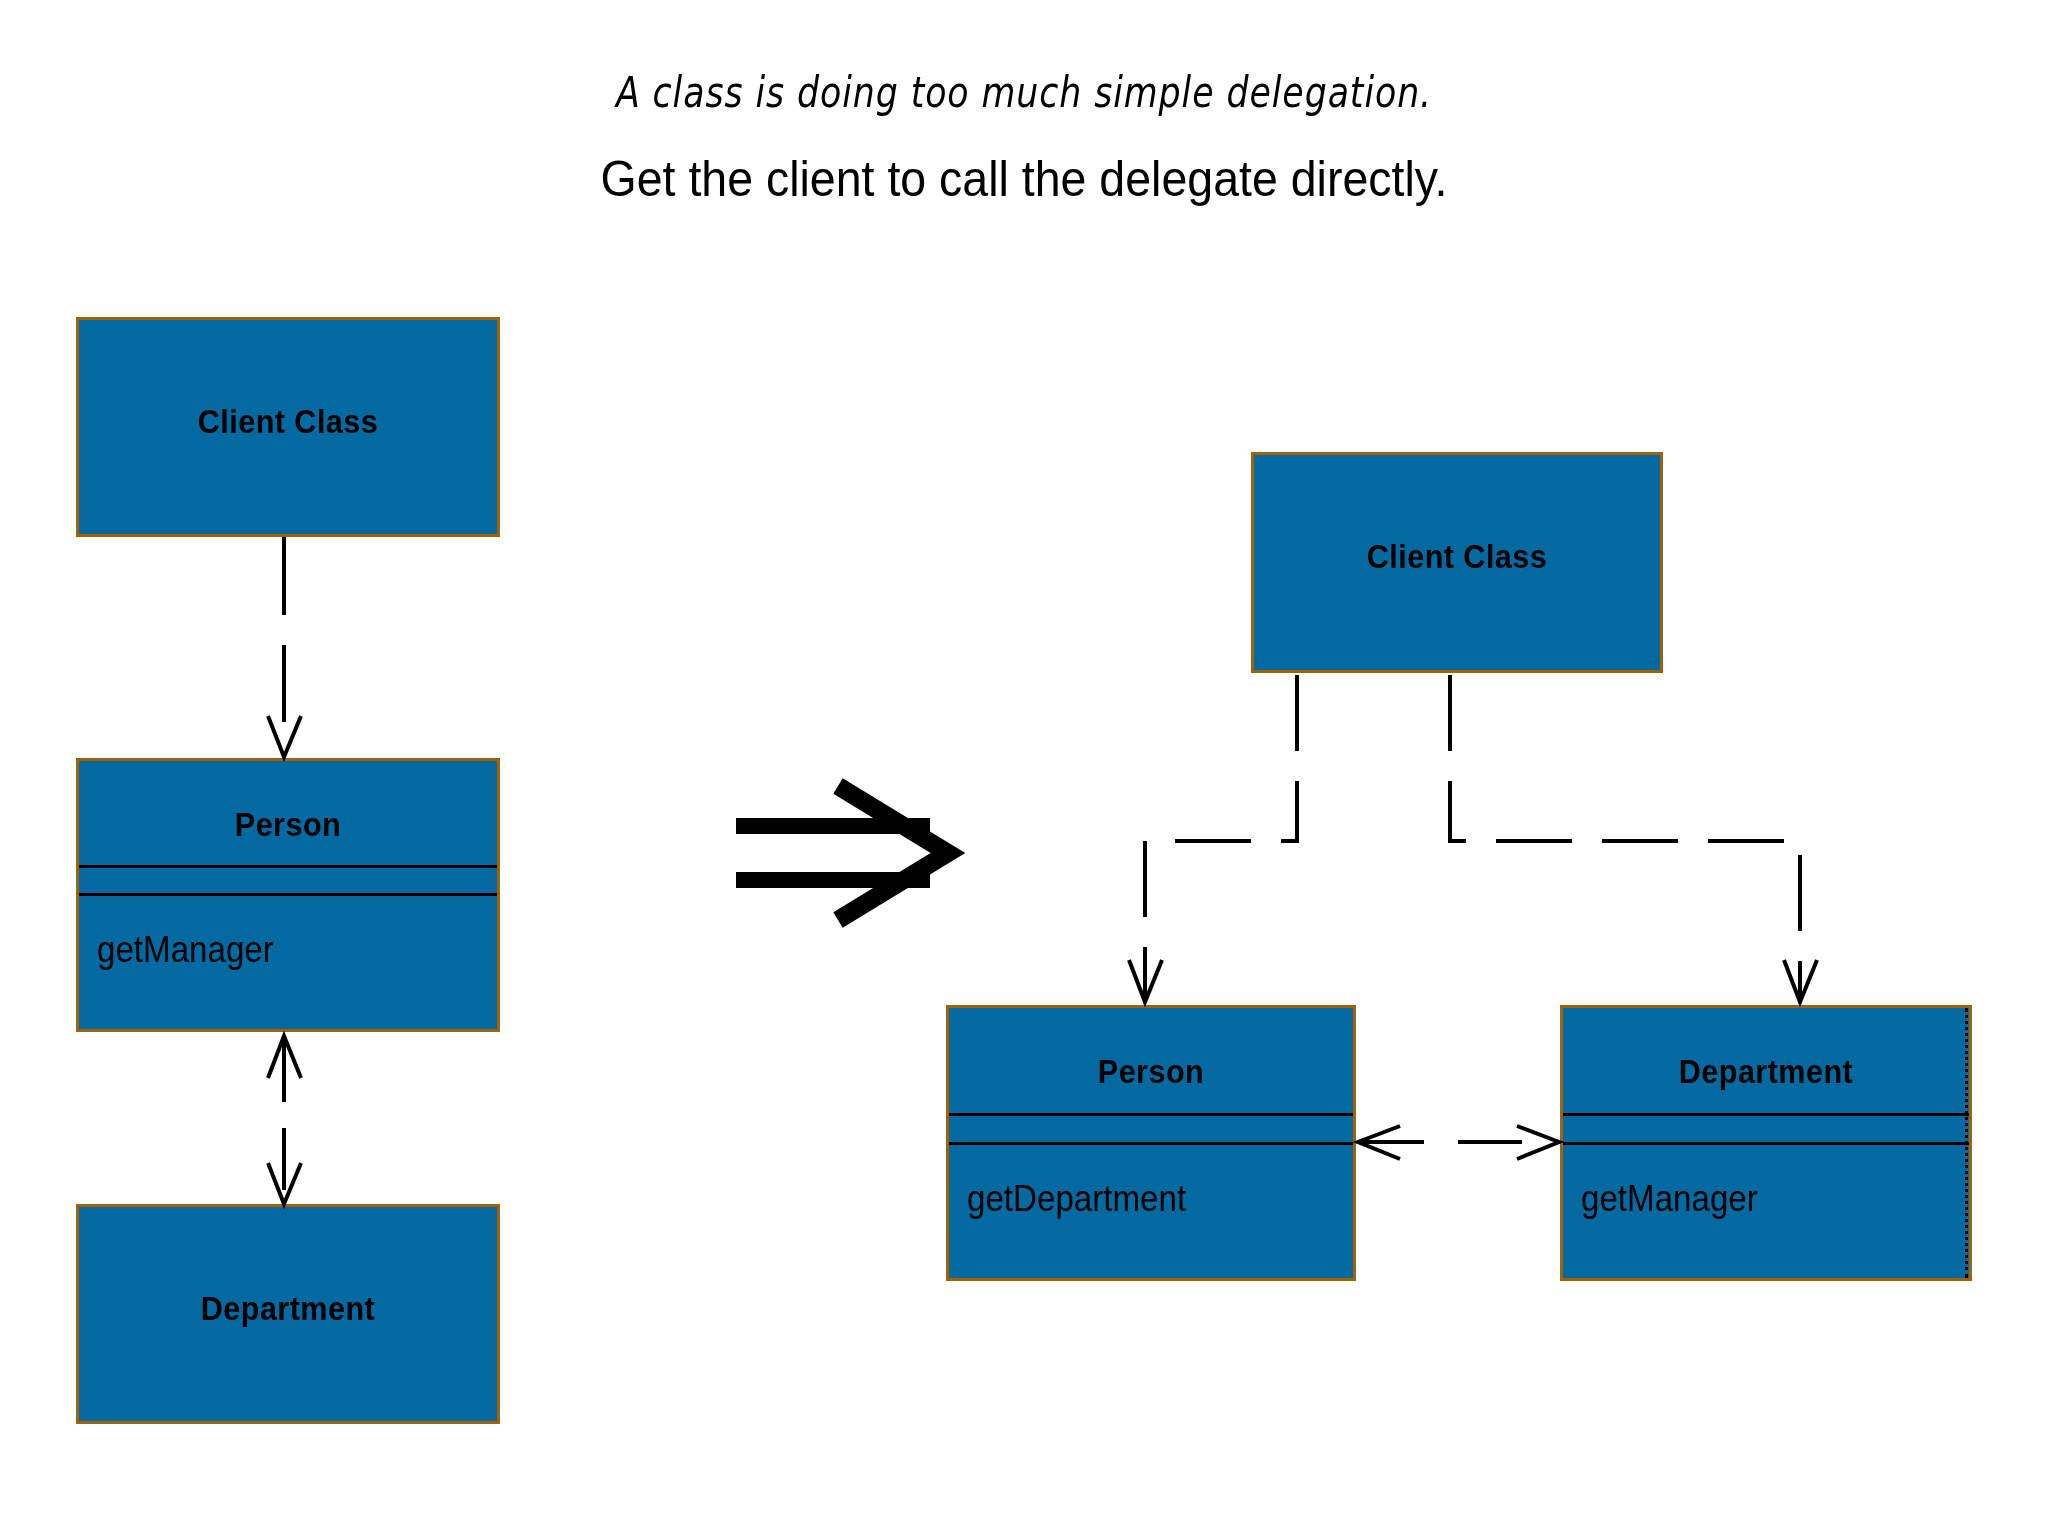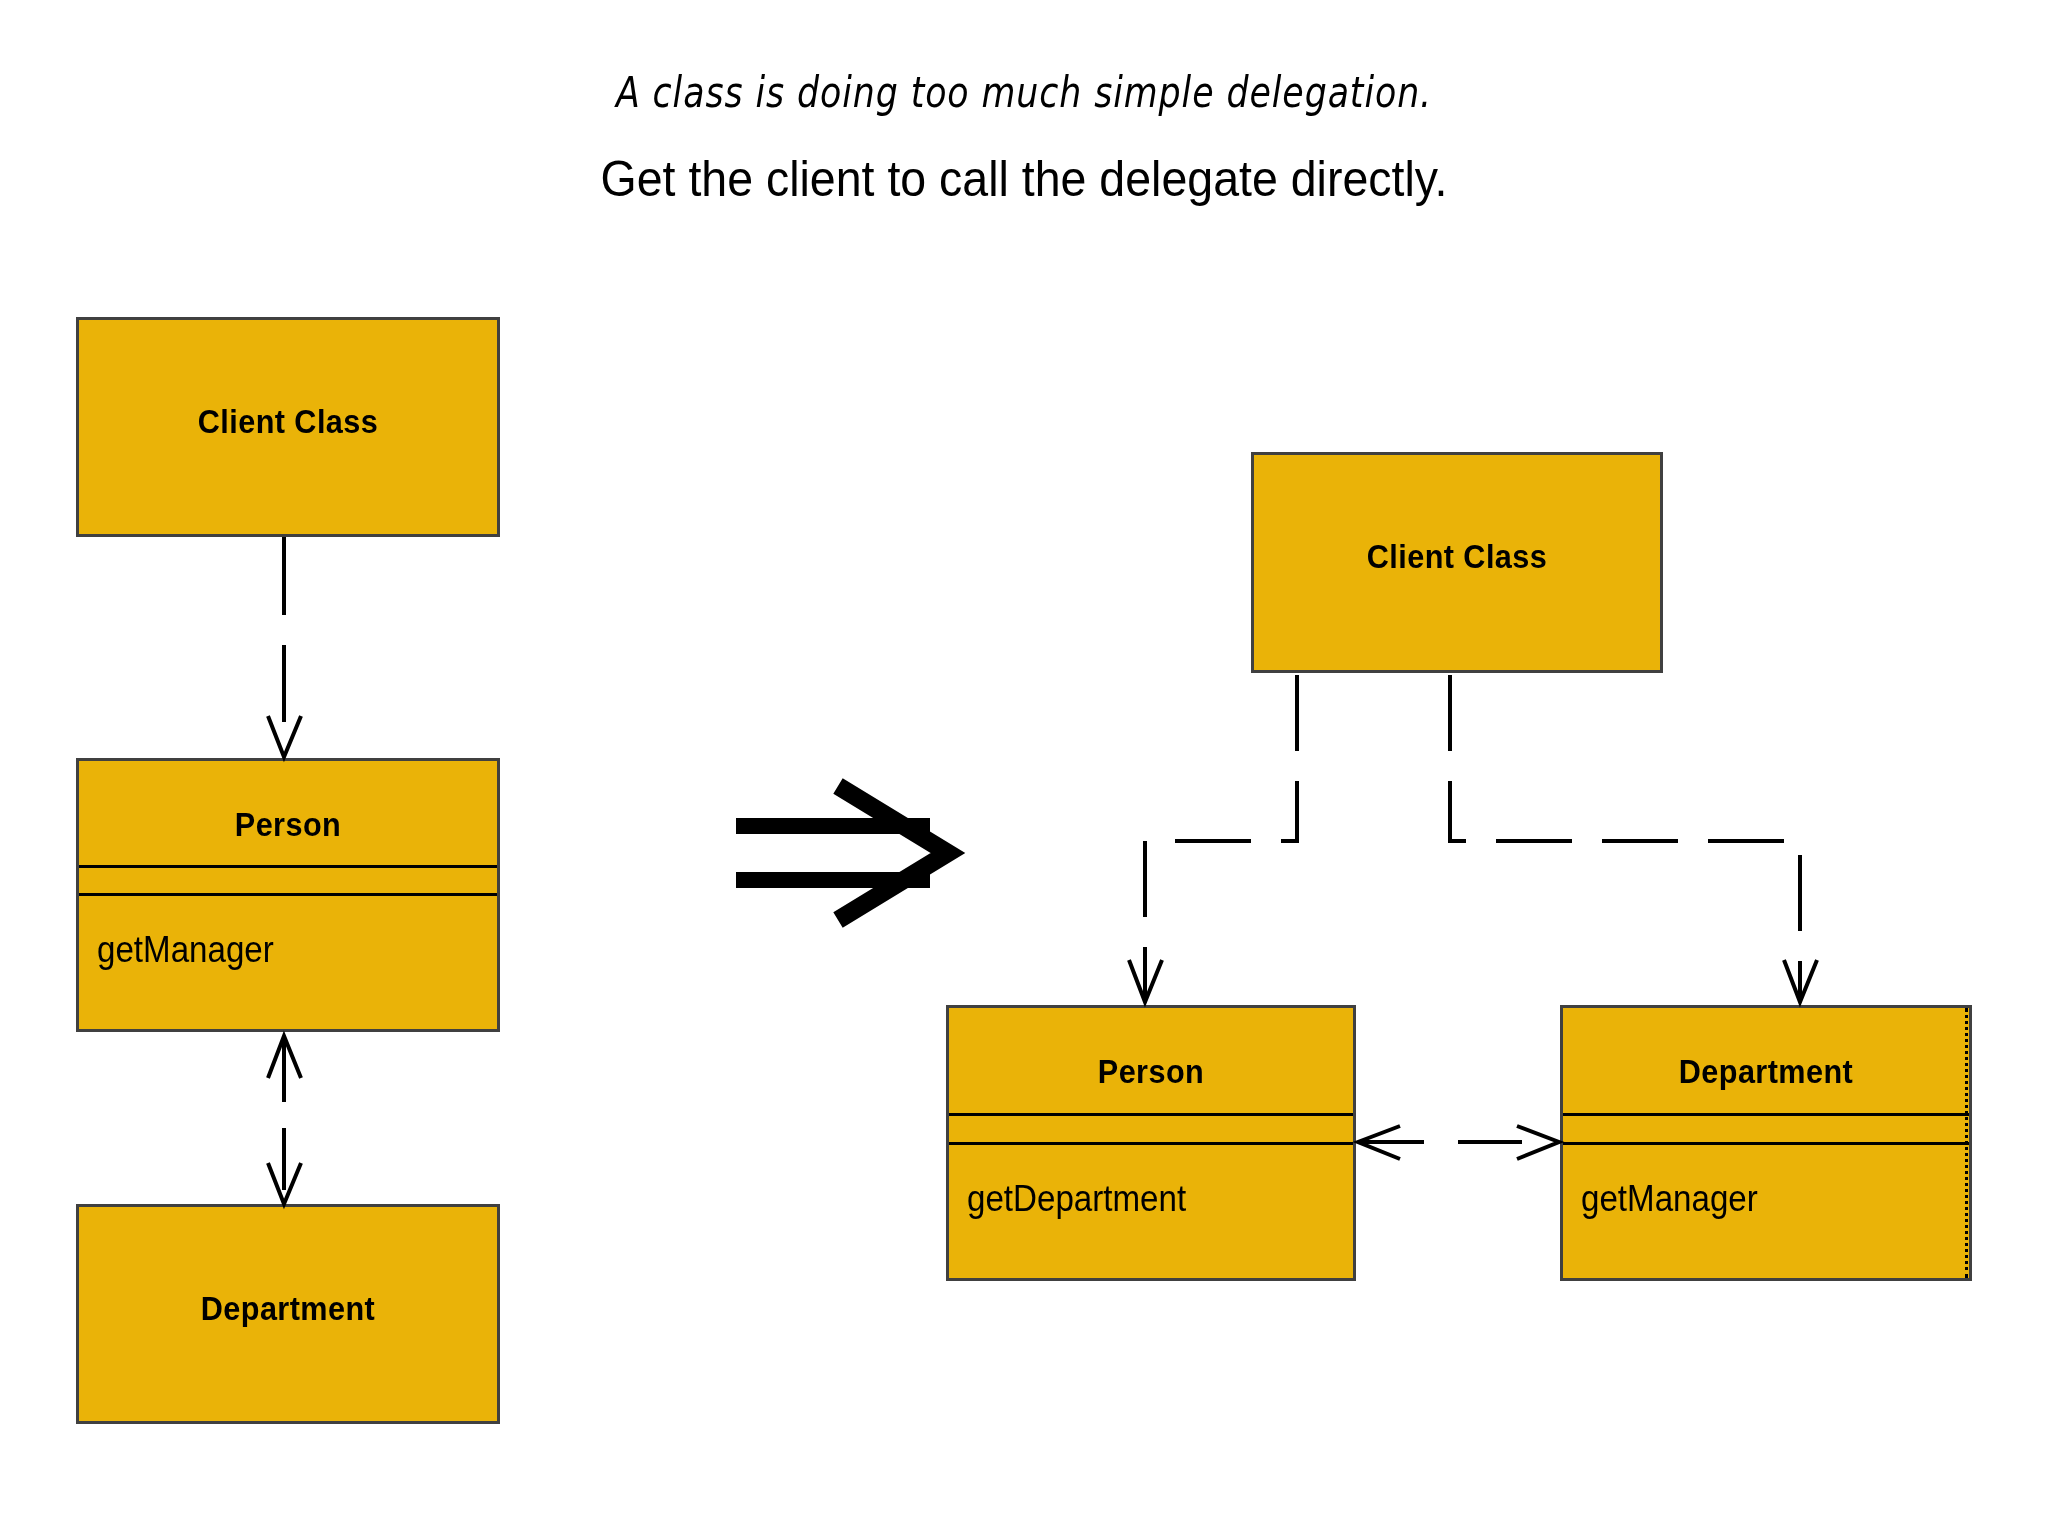--- a/index.html
+++ b/index.html
@@ -33,22 +33,22 @@
     top:150px;
     font-weight:400;
     font-size:50px;
     font-family:"Liberation Sans", sans-serif;
     transform:scaleX(0.93);
   }
 
   .umlbox{
     position:absolute;
     box-sizing:border-box;
-    border:3px solid #404040;
-    background:#eab308;
+    border:3px solid #a16207;
+    background:#0369a1;
   }
   .umlbox .sep{
     position:absolute;
     left:0;right:0;
     height:0;
     border-top:3px solid #000;
   }
   .class-title{
     position:absolute;
     left:0;right:0;

